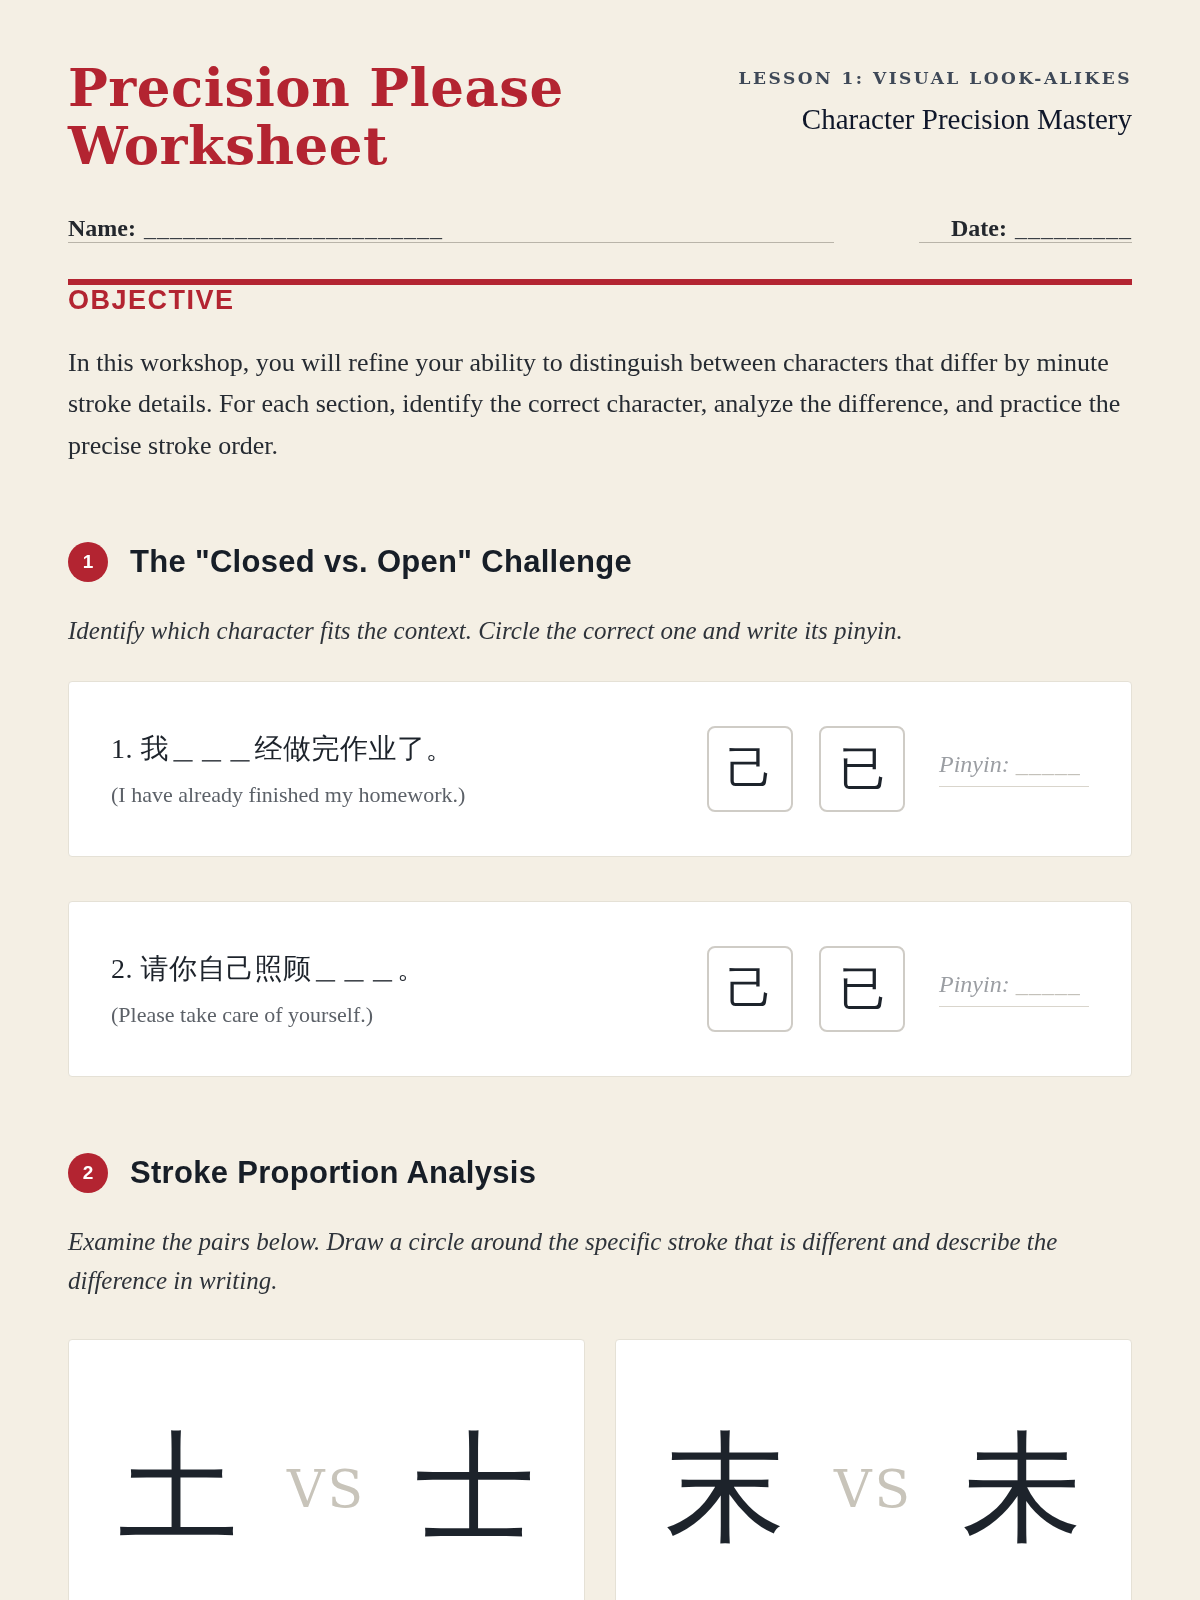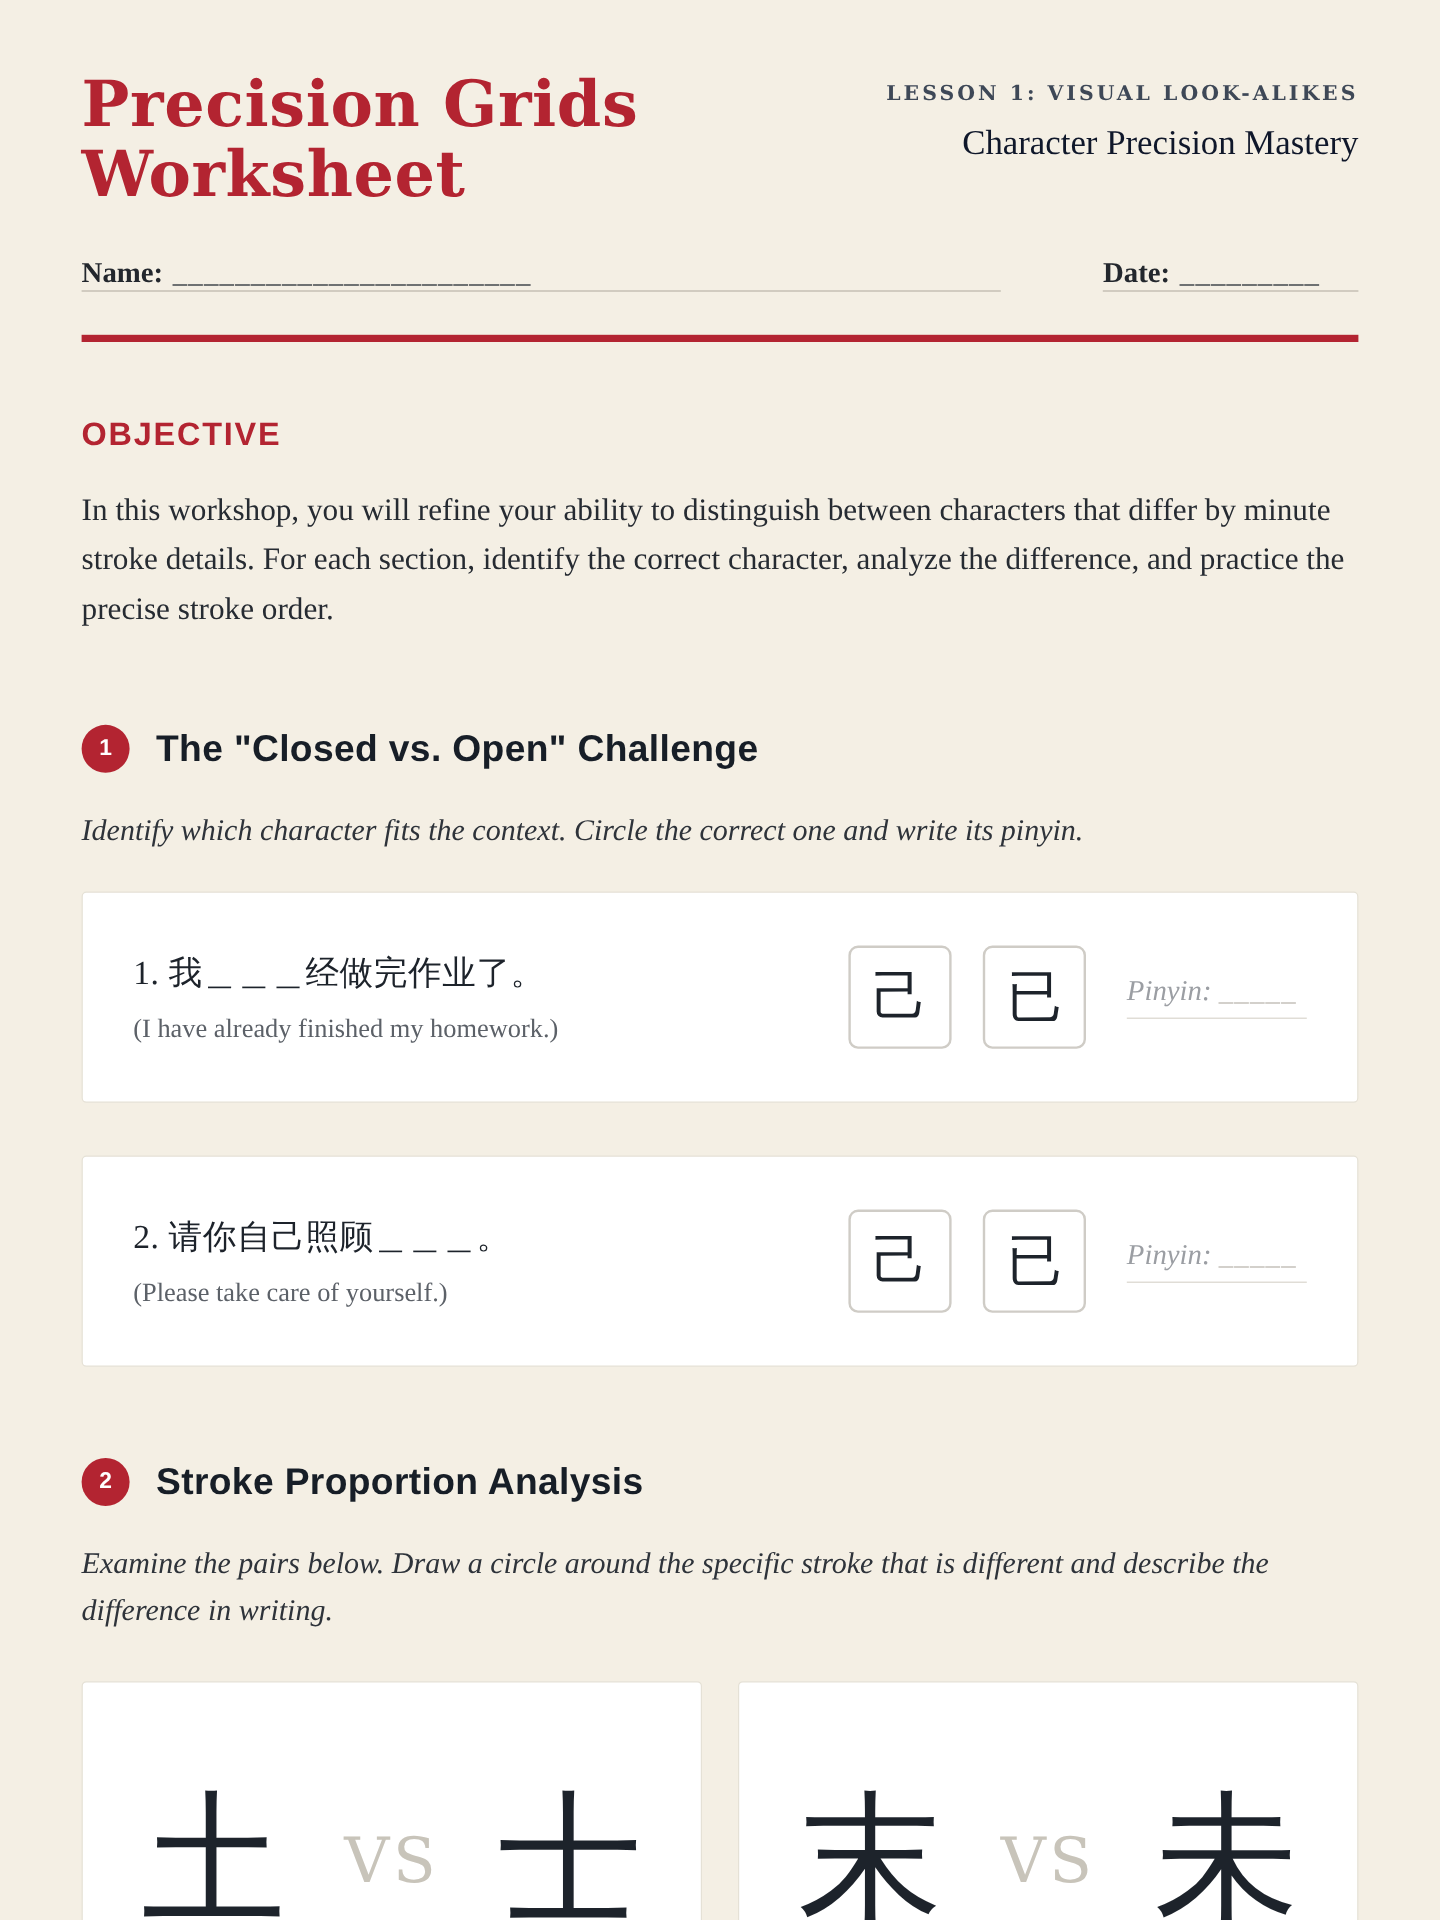--- a/index.html
+++ b/index.html
@@ -39,30 +39,29 @@
     font-family:"DejaVu Serif", serif;
     font-weight:bold;font-size:17px;line-height:1.45;
     letter-spacing:2.5px;color:var(--slate);
     text-transform:uppercase;
   }
   .subtitle{font-size:29px;color:#0f172a;margin-top:12px;}
   
   .meta-row{display:flex;justify-content:space-between;margin-top:40px;font-size:24px;}
   .meta-field{border-bottom:1px solid var(--line);}
   .meta-name{width:72%;}
-  .meta-date{width:20%;text-align:left;}
+  .meta-date{width:20%;text-align:right;}
   .meta-label{font-weight:bold;color:#23272d;margin-right:8px;}
   .meta-blank{color:#3a3f45;letter-spacing:1px;}
   .red-rule{height:6px;background:var(--accent);border:none;margin-top:36px;}
   
   .objective-heading{
     font-family:"Liberation Sans", sans-serif;
     font-weight:bold;font-size:27px;letter-spacing:1.5px;
     color:var(--accent);
-    margin-top:62px;
   }
   .objective-text{
     margin-top:26px;font-size:26px;line-height:1.6;color:#262b32;
   }
   
   .section-head{display:flex;align-items:center;gap:22px;margin-top:76px;}
   .badge{
     width:40px;height:40px;border-radius:50%;
     background:var(--accent);color:#fff;
     font-family:"Liberation Sans", sans-serif;font-weight:bold;font-size:19px;
@@ -111,21 +110,21 @@
     font-family:"DejaVu Serif", serif;
     font-size:52px;color:#c8c4ba;letter-spacing:3px;
   }
 </style>
 </head>
 <body>
 
 <div class="page">
 
   <div class="header">
-    <h1 class="title">Precision Grids Worksheet</h1>
+    <h1 class="title">Precision Please Worksheet</h1>
     <div class="header-right">
       <div class="lesson">Lesson 1: Visual Look-Alikes</div>
       <div class="subtitle">Character Precision Mastery</div>
     </div>
   </div>
 
   <div class="meta-row">
     <div class="meta-field meta-name">
       <span class="meta-label">Name:</span><span class="meta-blank">_______________________</span>
     </div>

